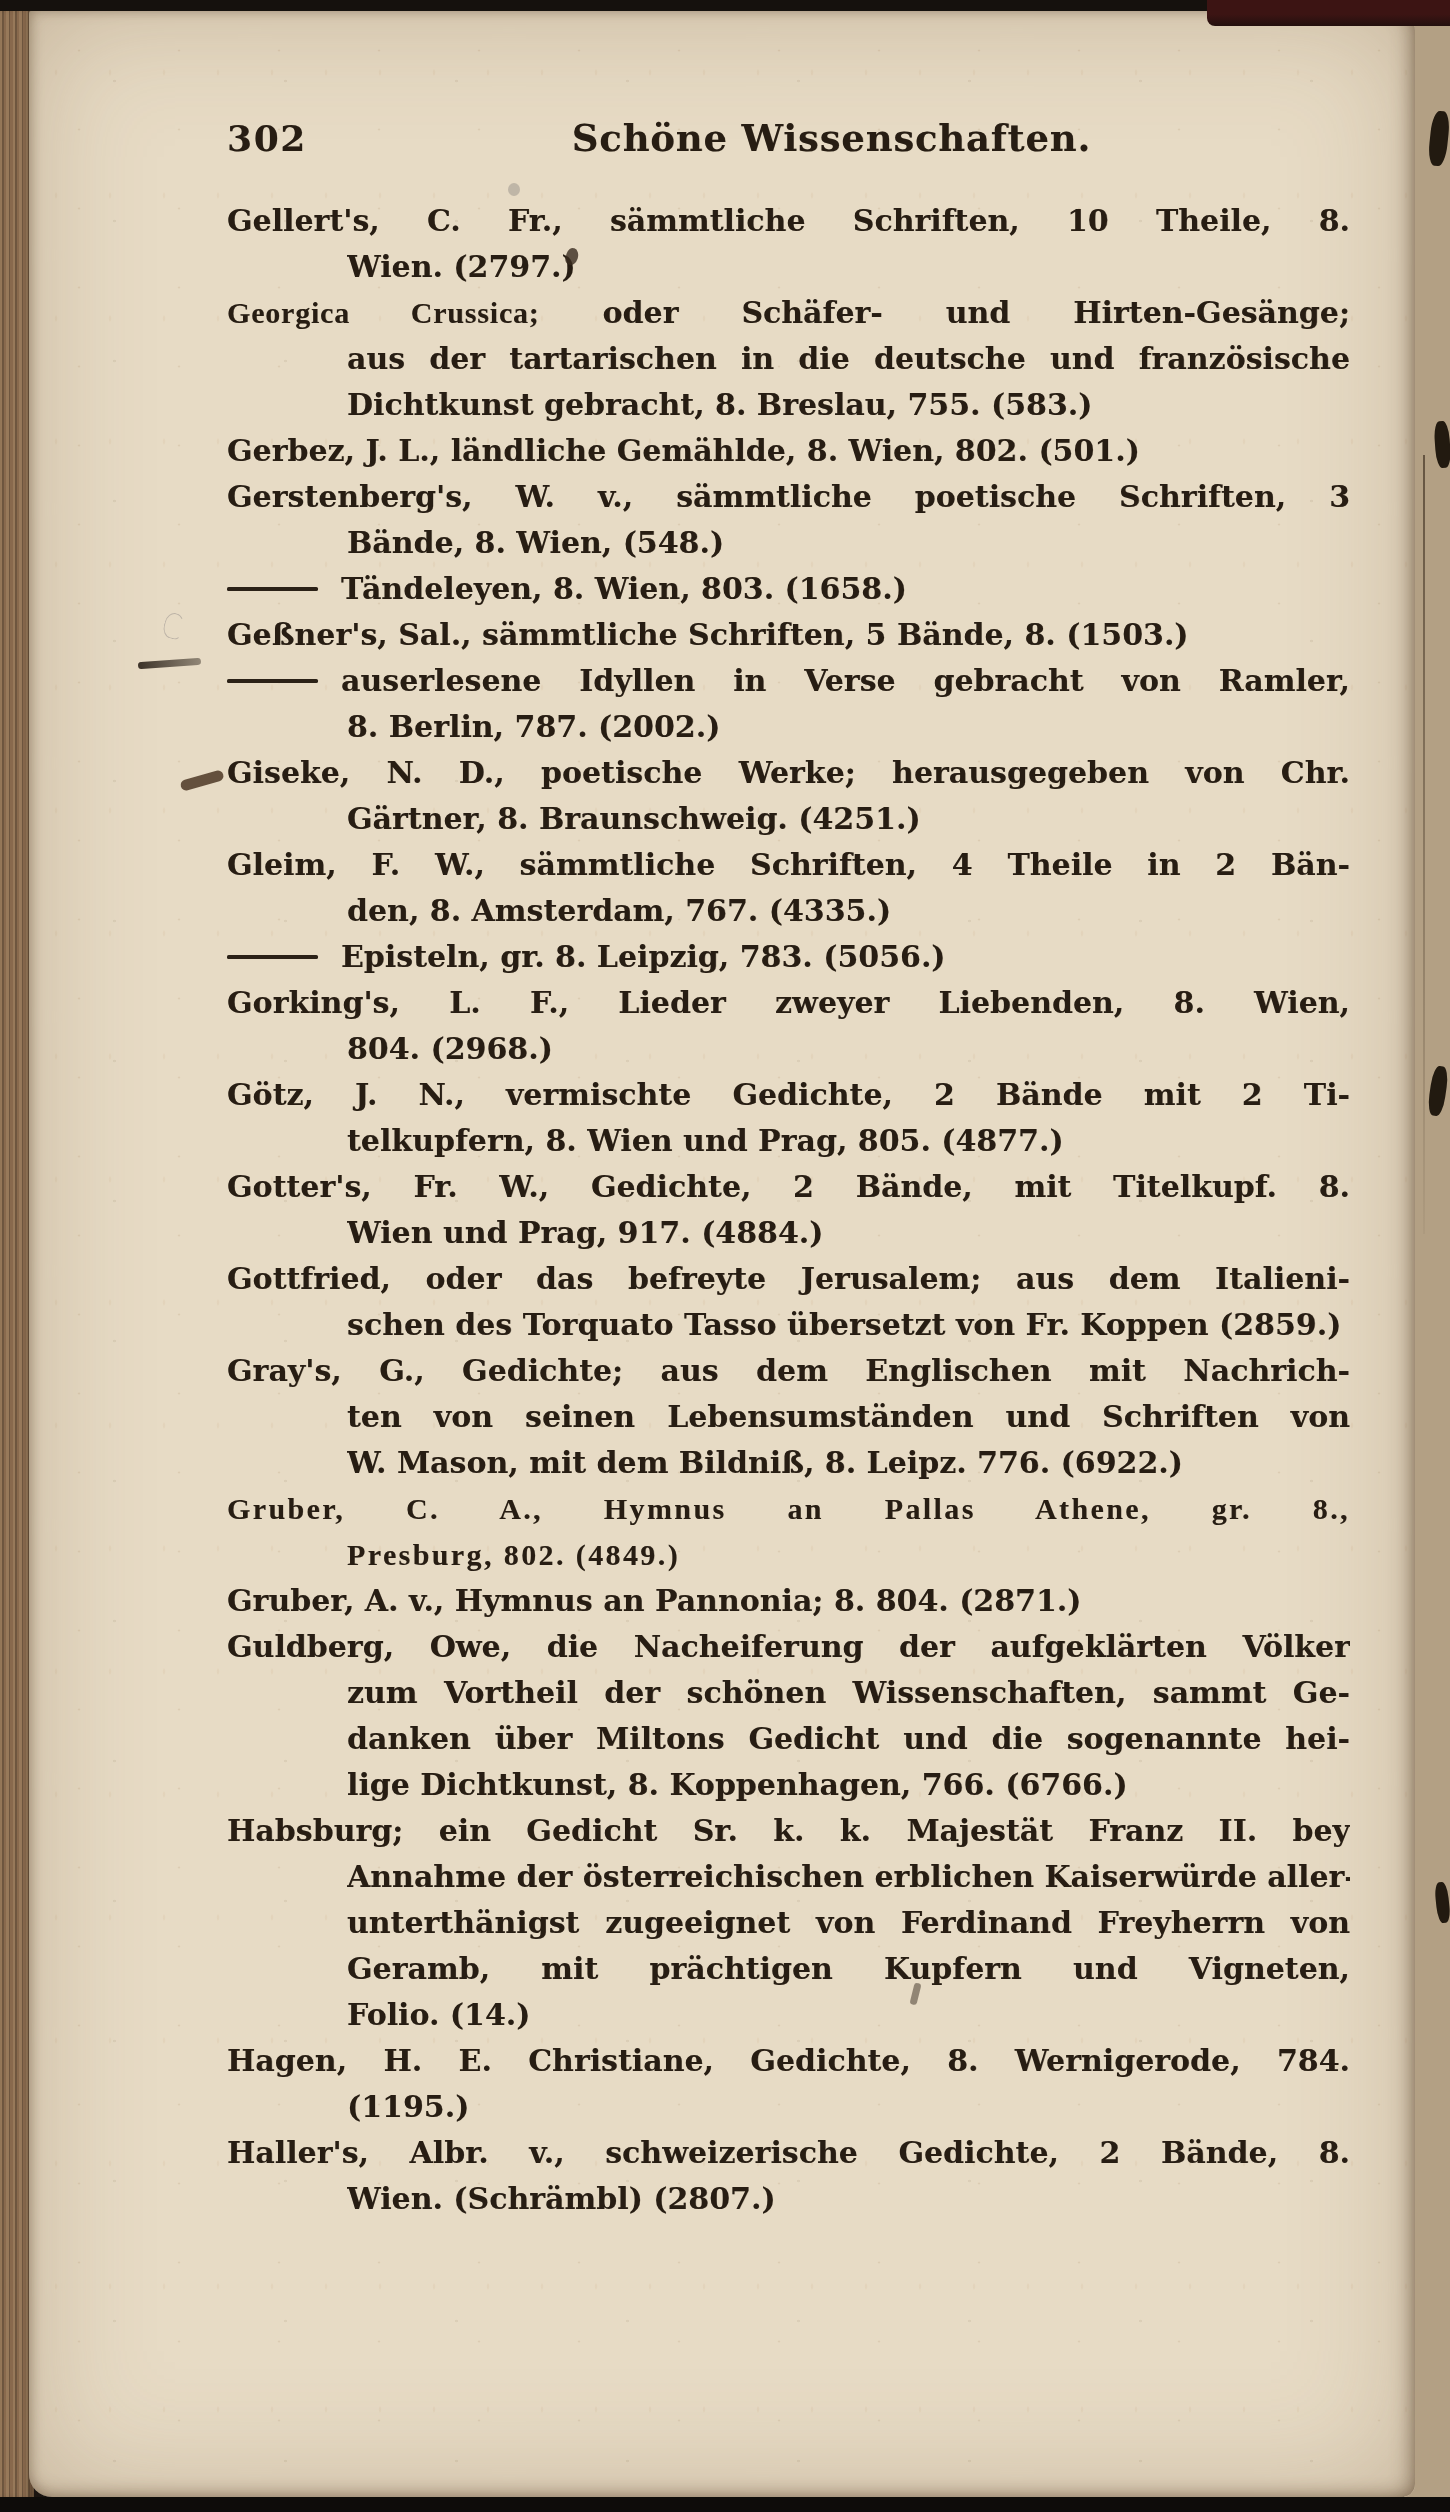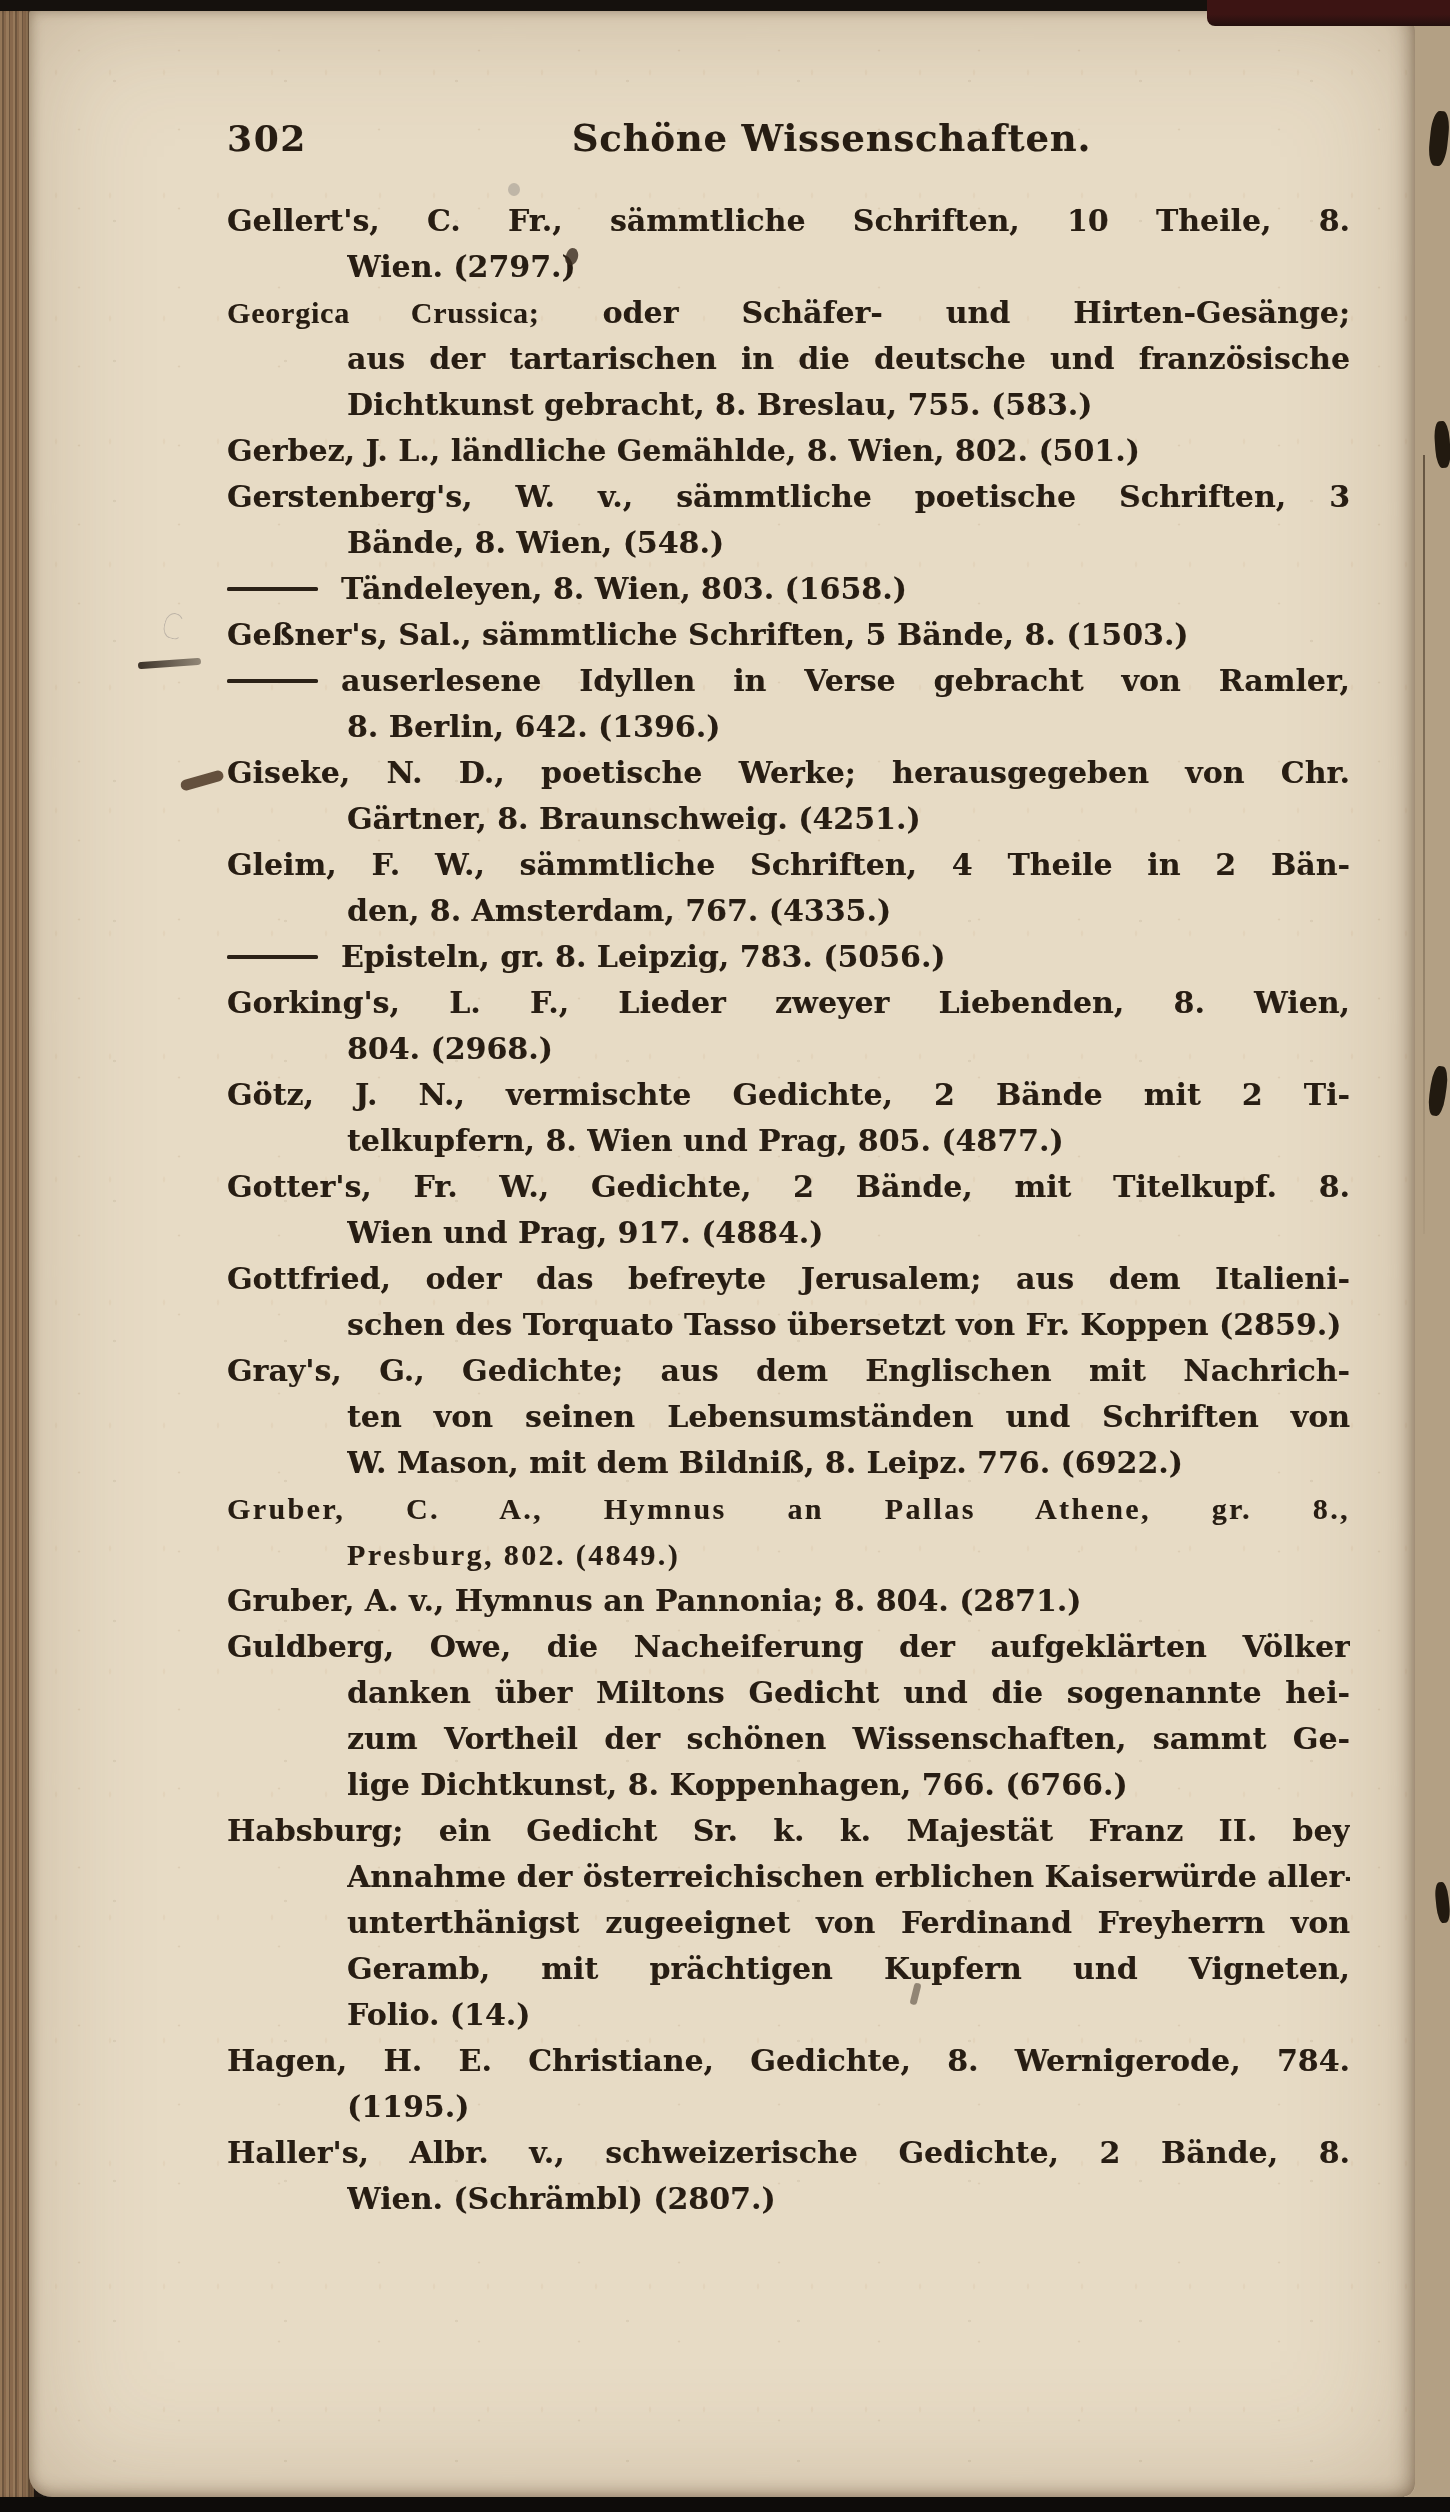--- a/index.html
+++ b/index.html
@@ -114,21 +114,21 @@
             <div class="line cont last">Bände, 8. Wien, (548.)</div>
           </div>
           <div class="entry fraktur">
             <div class="line first last"><span class="dash-rule"></span>Tändeleyen, 8. Wien, 803. (1658.)</div>
           </div>
           <div class="entry fraktur">
             <div class="line first last">Geßner's, Sal., sämmtliche Schriften, 5 Bände, 8. (1503.)</div>
           </div>
           <div class="entry fraktur">
             <div class="line first"><span class="dash-rule"></span>auserlesene Idyllen in Verse gebracht von Ramler,</div>
-            <div class="line cont last">8. Berlin, 642. (1396.)</div>
+            <div class="line cont last">8. Berlin, 787. (2002.)</div>
           </div>
           <div class="entry fraktur">
             <div class="line first">Giseke, N. D., poetische Werke; herausgegeben von Chr.</div>
             <div class="line cont last">Gärtner, 8. Braunschweig. (4251.)</div>
           </div>
           <div class="entry fraktur">
             <div class="line first">Gleim, F. W., sämmtliche Schriften, 4 Theile in 2 Bän-</div>
             <div class="line cont last">den, 8. Amsterdam, 767. (4335.)</div>
           </div>
           <div class="entry fraktur">
@@ -157,22 +157,22 @@
           </div>
           <div class="entry antiqua">
             <div class="line first">Gruber, C. A., Hymnus an Pallas Athene, gr. 8.,</div>
             <div class="line cont last">Presburg, 802. (4849.)</div>
           </div>
           <div class="entry fraktur">
             <div class="line first last">Gruber, A. v., Hymnus an Pannonia; 8. 804. (2871.)</div>
           </div>
           <div class="entry fraktur">
             <div class="line first">Guldberg, Owe, die Nacheiferung der aufgeklärten Völker</div>
+            <div class="line cont">zum Vortheil der schönen Wissenschaften, sammt Ge-</div>
             <div class="line cont">danken über Miltons Gedicht und die sogenannte hei-</div>
-            <div class="line cont">zum Vortheil der schönen Wissenschaften, sammt Ge-</div>
             <div class="line cont last">lige Dichtkunst, 8. Koppenhagen, 766. (6766.)</div>
           </div>
           <div class="entry fraktur">
             <div class="line first">Habsburg; ein Gedicht Sr. k. k. Majestät Franz II. bey</div>
             <div class="line cont">Annahme der österreichischen erblichen Kaiserwürde aller-</div>
             <div class="line cont">unterthänigst zugeeignet von Ferdinand Freyherrn von</div>
             <div class="line cont">Geramb, mit prächtigen Kupfern und Vigneten,</div>
             <div class="line cont last">Folio. (14.)</div>
           </div>
           <div class="entry fraktur">

